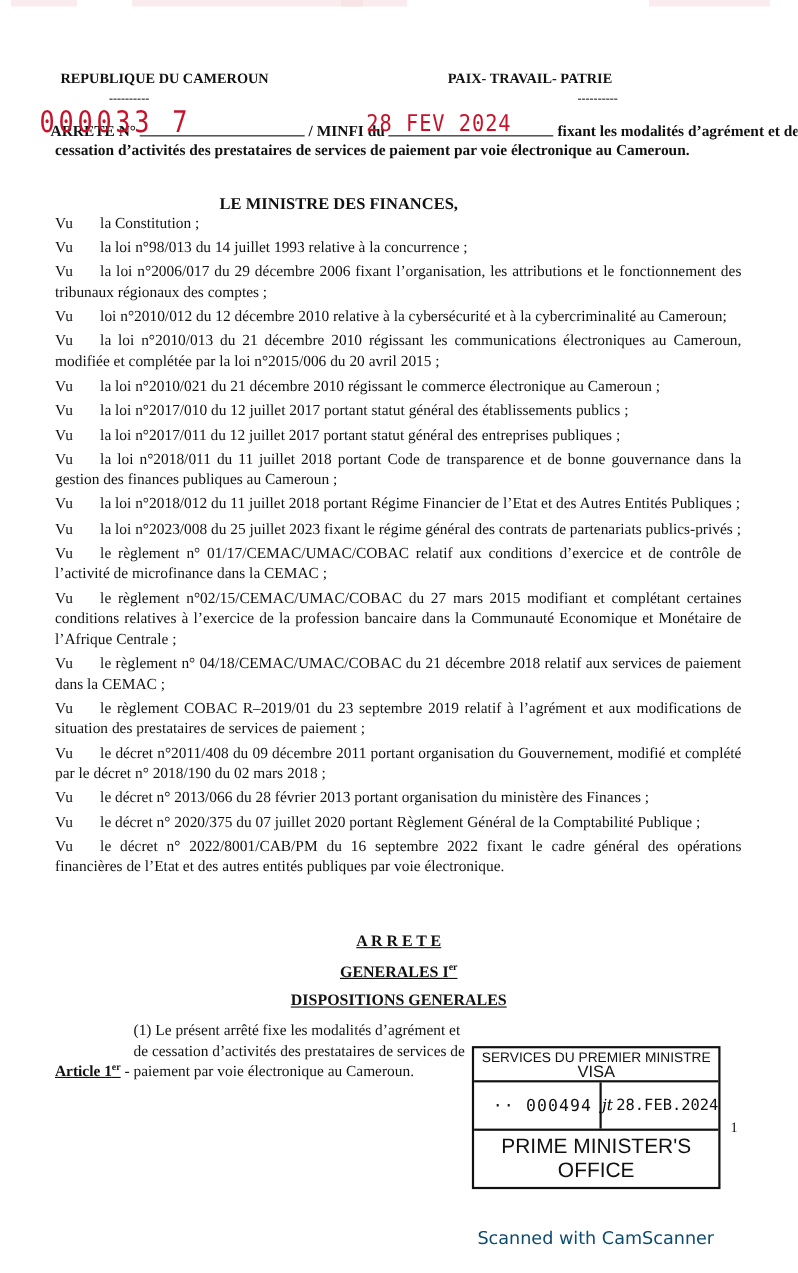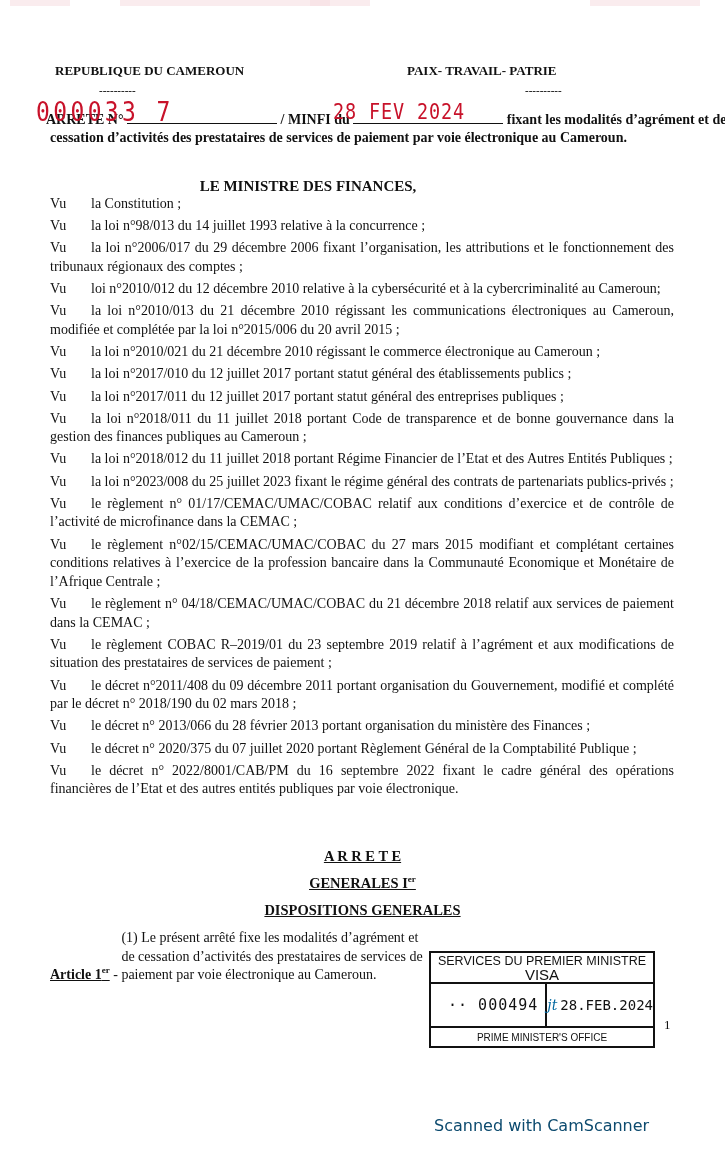--- a/index.html
+++ b/index.html
@@ -18,22 +18,22 @@
   .vu-item .vu { display: inline-block; width: 41px; }
   .center-h { position: absolute; left: 0; width: 725px; text-align: center; font-weight: bold; font-size: 14.5px; }
   .center-h span { text-decoration: underline; }
   .article { position: absolute; left: 50px; width: 624px; font-size: 14px; line-height: 18.5px; }
   .article .lbl { font-weight: bold; text-decoration: underline; }
   .stamp { position: absolute; left: 429px; top: 951px; width: 222px; border: 2px solid #111; font-family: "Liberation Sans", sans-serif; }
   .stamp .row1 { border-bottom: 2px solid #111; text-align: center; font-size: 12.5px; line-height: 13px; padding: 2px 0 1px; }
   .stamp .row2 { display: flex; border-bottom: 2px solid #111; height: 42px; align-items: center; }
   .stamp .row2 .num { width: 110px; border-right: 2px solid #111; height: 100%; display: flex; align-items: center; justify-content: center; font-family: "DejaVu Sans Mono", monospace; font-size: 15px; letter-spacing: 1px; padding-left: 10px; }
   .stamp .row2 .date { flex: 1; display: flex; align-items: center; justify-content: center; font-family: "DejaVu Sans Mono", monospace; font-size: 14px; }
-  .stamp .row3 { text-align: center; font-size: 10px; padding: 4px 0 3px; }
-  .sig { color: #0369a1; font-family: "DejaVu Serif", serif; font-style: italic; font-size: 14px; margin-right: 3px; }
+  .stamp .row3 { text-align: center; font-size: 19px; padding: 4px 0 3px; }
+  .sig { color: #000000; font-family: "DejaVu Serif", serif; font-style: italic; font-size: 14px; margin-right: 3px; }
   .footer { position: absolute; left: 434px; top: 1116px; font-family: "DejaVu Sans", sans-serif; font-size: 16px; color: #0c4a6e; }
   .pagenum { position: absolute; left: 664px; top: 1017px; font-size: 13px; }
   .faint { position: absolute; top: 0; height: 6px; background: #f6dfe3; opacity: 0.6; }
 </style>
 </head>
 <body>
 
 <div class="faint" style="left:10px;width:60px;"></div>
 <div class="faint" style="left:120px;width:210px;"></div>
 <div class="faint" style="left:310px;width:60px;"></div>

